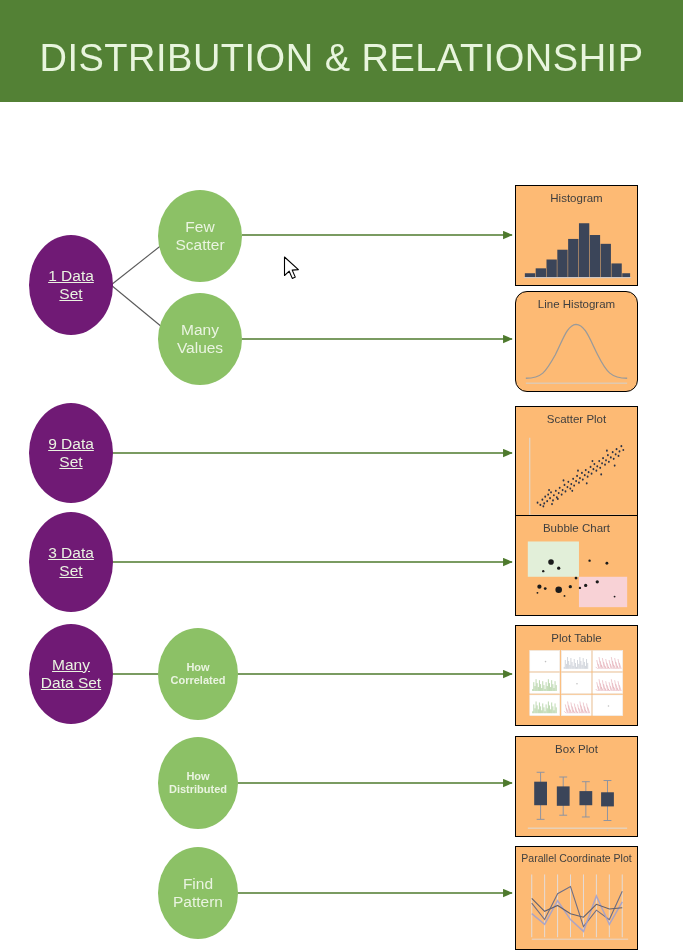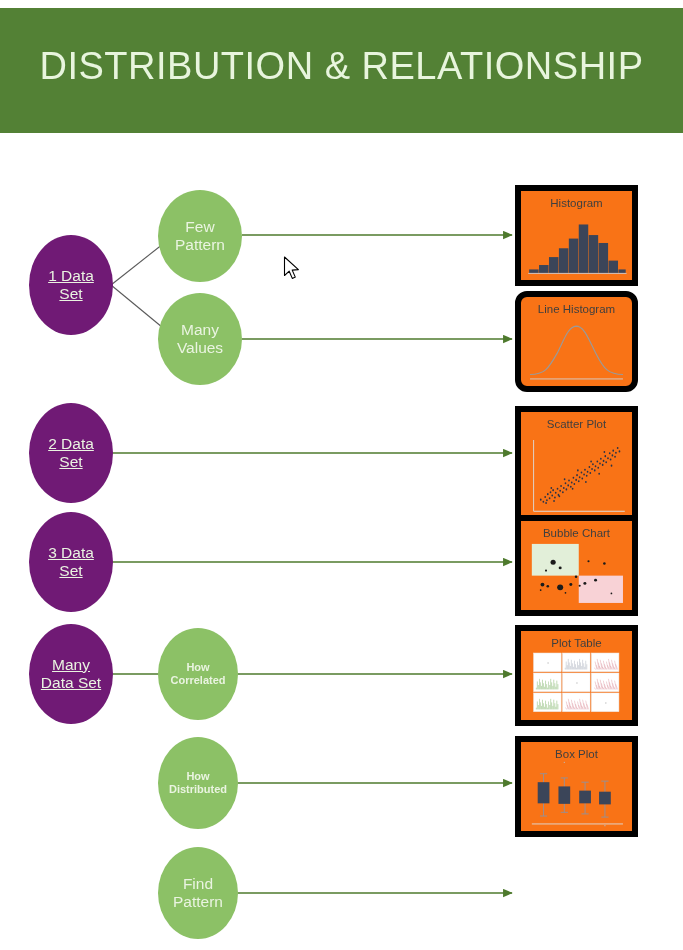--- a/index.html
+++ b/index.html
@@ -15,24 +15,23 @@
     font-family: "Liberation Sans", sans-serif;
     background: #ffffff;
   }
 
   
   #banner {
     position: absolute;
     left: 0;
     top: 0;
     width: 683px;
-    height: 125px;
+    height: 102px;
     background: #538135;
     box-sizing: border-box;
-    margin-top: 8px;
   }
   #banner-title {
     position: absolute;
     left: 0;
     top: 0;
     width: 683px;
     height: 117px;
     display: flex;
     align-items: center;
     justify-content: center;
@@ -74,22 +73,22 @@
     white-space: pre-line;
   }
   .node.primary { background: #701a75; text-decoration: underline; }
   .node.secondary { background: #8cc166; }
   .node-lg { font-size: 15.5px; }
   .node-sm { font-size: 11px; font-weight: bold; }
 
   
   .thumb {
     position: absolute;
-    background: #f97316;
-    border: 6px solid #000000;
+    background: #fdba74;
+    border: 1px solid #000000;
     box-sizing: border-box;
     overflow: hidden;
   }
   .thumb-title {
     position: absolute;
     left: 0;
     top: 6px;
     width: 100%;
     text-align: center;
     font-size: 11.5px;
@@ -146,35 +145,35 @@
     <line x1="238" y1="666" x2="512" y2="666" stroke="#4e7a2d" stroke-width="1.4" marker-end="url(#ah)"></line>
 
     <line x1="238" y1="776" x2="512" y2="776" stroke="#4e7a2d" stroke-width="1.4" marker-end="url(#ah)"></line>
   </svg>
 
   <div class="node primary node-lg" style="left:29px;  top:118px; width:84px; height:100px;">
     <span>1 Data
 Set</span>
   </div>
   <div class="node primary node-lg" style="left:29px;  top:286px; width:84px; height:100px;">
-    <span>2 Data
+    <span>9 Data
 Set</span>
   </div>
   <div class="node primary node-lg" style="left:29px;  top:395px; width:84px; height:100px;">
     <span>3 Data
 Set</span>
   </div>
   <div class="node primary node-lg" style="left:29px;  top:507px; width:84px; height:100px;">
     <span>Many
 Data Set</span>
   </div>
 
   <div class="node secondary node-lg" style="left:158px; top:73px;  width:84px; height:92px;">
     <span>Few
-Pattern</span>
+Scatter</span>
   </div>
   <div class="node secondary node-lg" style="left:158px; top:176px; width:84px; height:92px;">
     <span>Many
 Values</span>
   </div>
   <div class="node secondary node-sm" style="left:158px; top:511px; width:80px; height:92px;">
     <span>How
 Correlated</span>
   </div>
   <div class="node secondary node-sm" style="left:158px; top:620px; width:80px; height:92px;">
@@ -491,18 +490,40 @@
           <line x1="89" y1="85.2" x2="97" y2="85.2" stroke="#8d93a1" stroke-width="1"></line>
           <rect x="86.5" y="56.4" width="13" height="14.4" fill="#3b4559"></rect>
           <circle cx="48" cy="23" r="0.7" fill="#bcbcbc"></circle>
           <circle cx="93" cy="95" r="0.7" fill="#bcbcbc"></circle>
         </g>
       <line x1="12" y1="93" x2="113" y2="93" stroke="#dcdcdc" stroke-width="1"></line>
     </svg>
     <div class="thumb-title">Box Plot</div>
   </div>
 
+  <div class="thumb" style="left:515px; top:729px; width:123px; height:104px;">
+    <svg class="thumb-art" viewBox="0 0 123 104" preserveAspectRatio="none">
+      <g id="pcp-axes">
+          <line x1="16" y1="28" x2="16" y2="92" stroke="#e0e0e6" stroke-width="0.9"></line>
+          <line x1="29.142857142857142" y1="28" x2="29.142857142857142" y2="92" stroke="#e0e0e6" stroke-width="0.9"></line>
+          <line x1="42.285714285714285" y1="28" x2="42.285714285714285" y2="92" stroke="#e0e0e6" stroke-width="0.9"></line>
+          <line x1="55.42857142857142" y1="28" x2="55.42857142857142" y2="92" stroke="#e0e0e6" stroke-width="0.9"></line>
+          <line x1="68.57142857142857" y1="28" x2="68.57142857142857" y2="92" stroke="#e0e0e6" stroke-width="0.9"></line>
+          <line x1="81.71428571428572" y1="28" x2="81.71428571428572" y2="92" stroke="#e0e0e6" stroke-width="0.9"></line>
+          <line x1="94.85714285714285" y1="28" x2="94.85714285714285" y2="92" stroke="#e0e0e6" stroke-width="0.9"></line>
+          <line x1="108" y1="28" x2="108" y2="92" stroke="#e0e0e6" stroke-width="0.9"></line>
+          <line x1="16" y1="94" x2="114" y2="94" stroke="#e0e0e6" stroke-width="0.8"></line>
+        </g>
+      <g id="pcp-lines" fill="none">
+          <path d="M16.0,57.2 L29.1,74.0 L42.3,47.6 L55.4,40.4 L68.6,81.2 L81.7,64.4 L94.9,74.0 L108.0,45.2" stroke="#6f6f86" stroke-width="1.1" opacity="1"></path>
+          <path d="M16.0,68.0 L29.1,78.8 L42.3,54.8 L55.4,74.0 L68.6,86.0 L81.7,50.0 L94.9,78.8 L108.0,56.0" stroke="#9ea0d2" stroke-width="1.5" opacity="0.85"></path>
+          <path d="M16.0,52.4 L29.1,65.6 L42.3,59.6 L55.4,68.0 L68.6,71.6 L81.7,58.4 L94.9,63.2 L108.0,62.0" stroke="#5f6070" stroke-width="1.1" opacity="1"></path>
+        </g>
+    </svg>
+    <div class="thumb-title" style="font-size:10.5px; top:5px;">Parallel Coordinate
+Plot</div>
+  </div>
 
 </div>
 
 <svg id="cursor" width="20" height="28" viewBox="0 0 20 28" style="left: 283px; top: 256px;">
   <path d="M1.5,1 L1.5,19.5 L6.2,15.2 L9.3,22.4 L12.3,21.1 L9.2,14.1 L15.4,13.6 Z" fill="#ffffff" stroke="#000000" stroke-width="1.1" stroke-linejoin="round"></path>
 </svg>
 
 </body></html>

